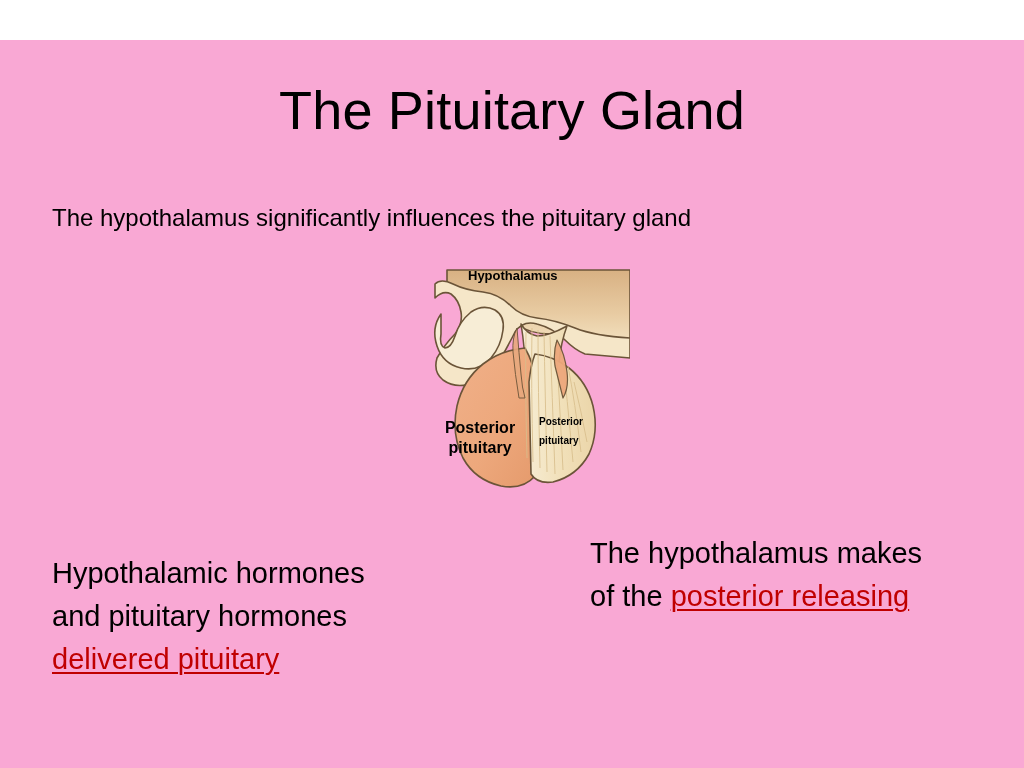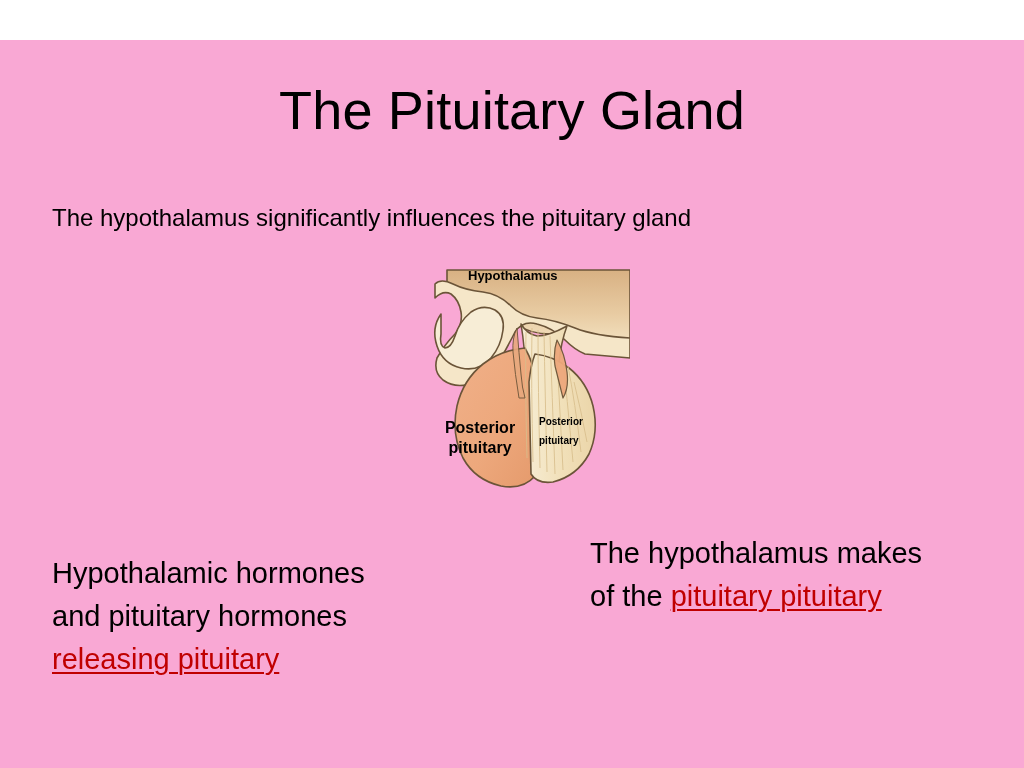--- a/index.html
+++ b/index.html
@@ -210,21 +210,21 @@
 
     <div class="diagram-label label-posterior">
       <div>Posterior</div>
       <div>pituitary</div>
     </div>
   </div>
 
   <div class="col col-left">
     <div>Hypothalamic hormones</div>
     <div>and pituitary hormones</div>
-    <div><span class="hl">releasing pituitary</span></div>
+    <div><span class="hl">delivered pituitary</span></div>
   </div>
 
   <div class="col col-right">
     <div>The hypothalamus makes</div>
-    <div><span>of the </span><span class="hl">pituitary pituitary</span></div>
+    <div><span>of the </span><span class="hl">posterior releasing</span></div>
   </div>
 
 </div>
 
 </body></html>

